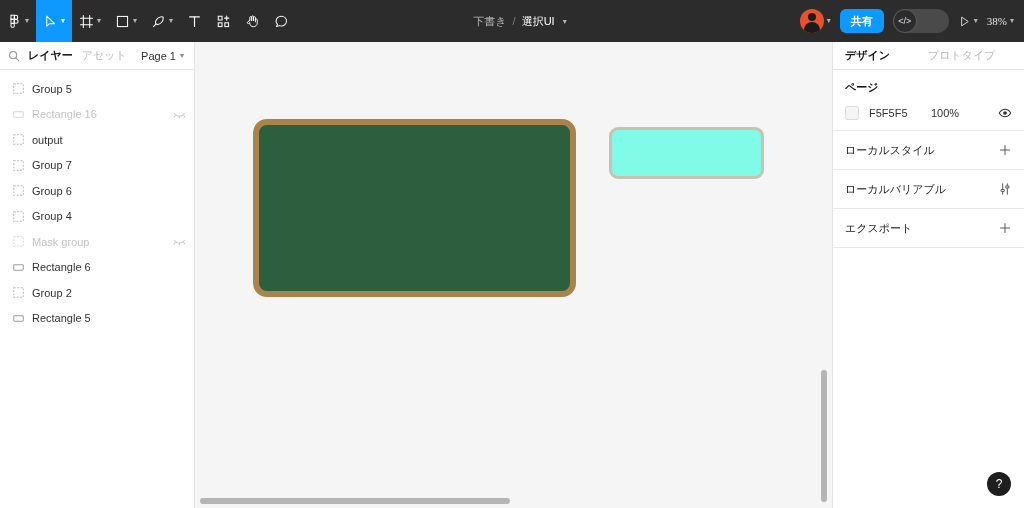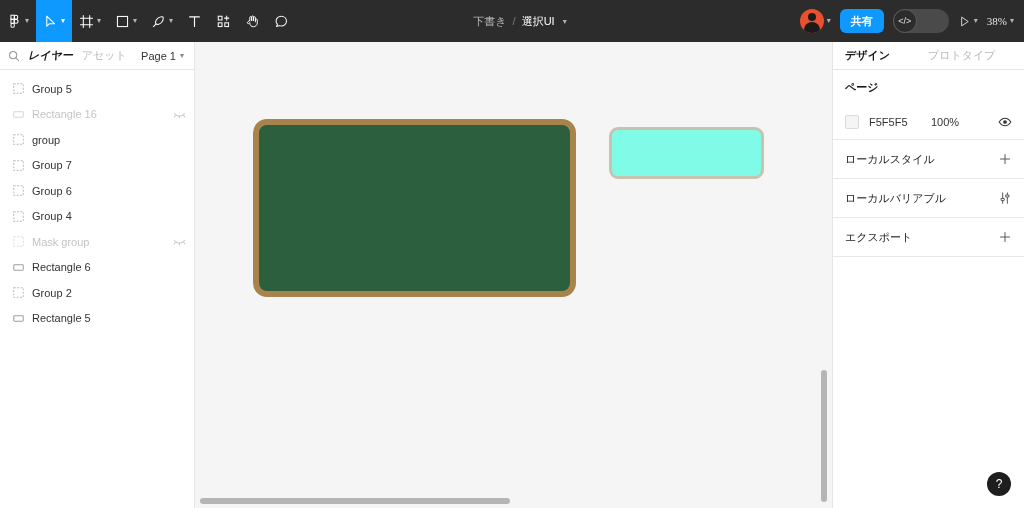--- a/index.html
+++ b/index.html
@@ -82,21 +82,21 @@
   .left {
     width: 195px; flex: 0 0 195px; background: #ffffff;
     border-right: 1px solid #e5e5e5; display: flex; flex-direction: column;
   }
   .left-tabs {
     height: 28px; display: flex; align-items: center; gap: 0;
     border-bottom: 1px solid #e5e5e5; padding: 0 8px;
   }
   .srch-ico { color: #9a9a9a; display: flex; align-items: center; margin-right: 8px; cursor: pointer; }
   .ltab { font-size: 11px; cursor: pointer; padding: 0 9px 0 0; }
-  .ltab.active { color: #1a1a1a; font-weight: bold; font-style: italic; }
+  .ltab.active { color: #1a1a1a; font-weight: bold; }
   .ltab.inactive { color: #b8b8b8; }
   .page-sel {
     margin-left: auto; font-size: 11px; color: #333; display: flex;
     align-items: center; gap: 4px; cursor: pointer; padding-right: 2px;
   }
   .page-caret { color: #888; font-size: 8px; }
 
   .layer-list { padding-top: 6px; overflow: hidden; }
   .layer-row {
     height: 25.5px; display: flex; align-items: center; padding: 0 8px 0 10px;
@@ -136,21 +136,21 @@
   .right-tabs {
     height: 28px; display: flex; align-items: center; gap: 6px;
     padding: 0 12px; border-bottom: 1px solid #e5e5e5;
   }
   .rtab { font-size: 11px; cursor: pointer; }
   .rtab.active { color: #1a1a1a; font-weight: bold; }
   .rtab.inactive { color: #b8b8b8; margin-left: 32px; }
 
   .sec { border-bottom: 1px solid #e8e8e8; padding: 10px 12px; }
   .sec-title { font-size: 11px; font-weight: bold; color: #1a1a1a; }
-  .page-fill { display: flex; align-items: center; margin-top: 20px; }
+  .page-fill { display: flex; align-items: center; margin-top: 11px; }
   .sw {
     width: 14px; height: 14px; border-radius: 2px; border: 1px solid #dcdcdc;
     background: #f5f5f5; margin-right: 10px; cursor: pointer; flex: 0 0 14px;
   }
   .hexval { font-size: 11px; color: #333; width: 62px; cursor: pointer; }
   .opval { font-size: 11px; color: #333; flex: 1; cursor: pointer; }
   .eye-on { color: #333; display: flex; align-items: center; cursor: pointer; }
 
   .sec-row {
     height: 39px; display: flex; align-items: center; justify-content: space-between;
@@ -340,21 +340,21 @@
             </svg>
           </span>
         </div>
 
         <div class="layer-row">
           <span class="lico">
             <svg width="11" height="11" viewBox="0 0 12 12" fill="none">
               <rect x="0.8" y="0.8" width="10.4" height="10.4" stroke="#b9b9b9" stroke-width="1.1" stroke-dasharray="2.1 1.6"></rect>
             </svg>
           </span>
-          <span class="lname">group</span>
+          <span class="lname">output</span>
         </div>
 
         <div class="layer-row">
           <span class="lico">
             <svg width="11" height="11" viewBox="0 0 12 12" fill="none">
               <rect x="0.8" y="0.8" width="10.4" height="10.4" stroke="#b9b9b9" stroke-width="1.1" stroke-dasharray="2.1 1.6"></rect>
             </svg>
           </span>
           <span class="lname">Group 7</span>
         </div>

